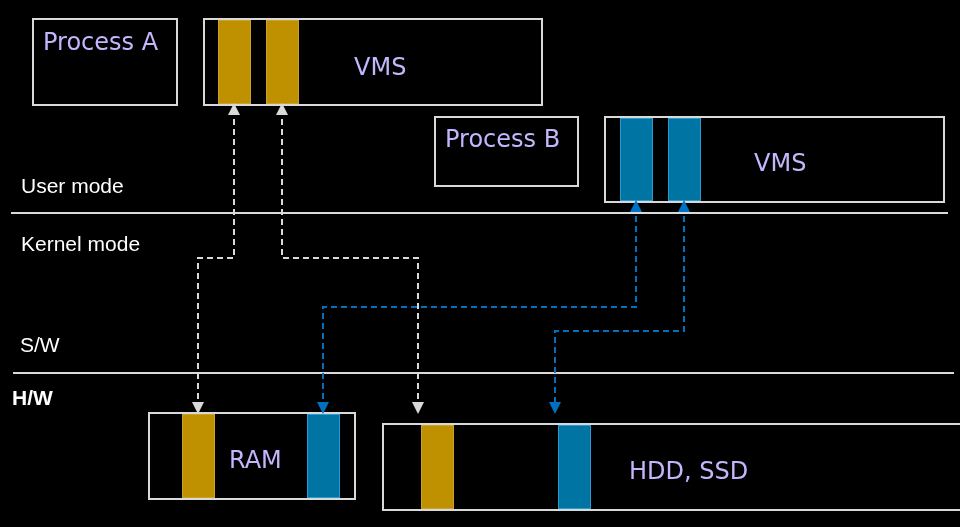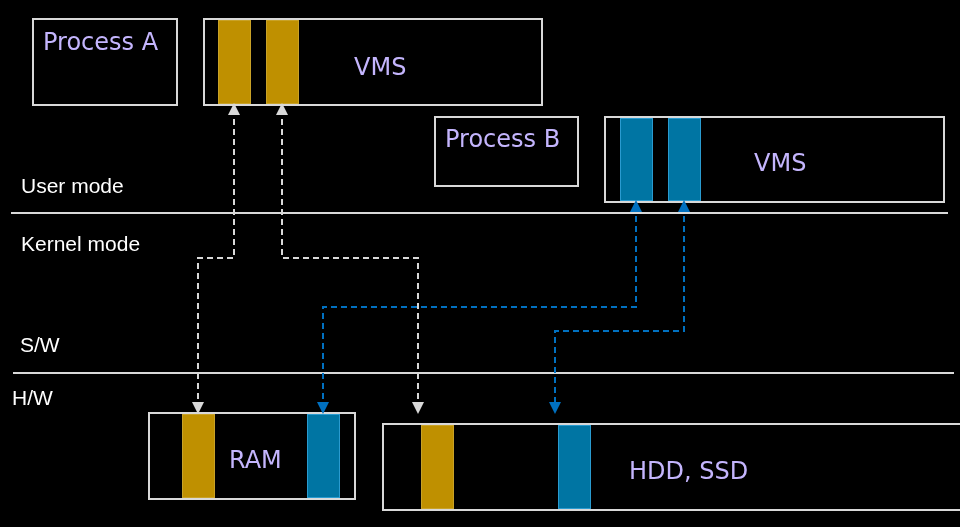--- a/index.html
+++ b/index.html
@@ -34,21 +34,21 @@
   <div class="blk blue" style="left:62px;top:0;width:33px;height:83px;"></div>
   <span class="lbl" style="left:148px;top:31px;">VMS</span>
 </div>
 
 <span class="zone" style="left:21px;top:174px;">User mode</span>
 <div class="divider" style="left:11px;top:212px;width:937px;"></div>
 <span class="zone" style="left:21px;top:232px;">Kernel mode</span>
 
 <span class="zone" style="left:12px;top:333px;margin-left:8px;">S/W</span>
 <div class="divider" style="left:13px;top:372px;width:941px;"></div>
-<span class="zone" style="left:12px;top:386px;">H/W</span>
+<span class="zone" style="left:12px;top:386px;font-weight:bold;">H/W</span>
 
 <div class="box" style="left:148px;top:412px;width:208px;height:88px;text-align:right;">
   <div class="blk gold" style="left:32px;top:0;width:33px;height:84px;"></div>
   <span class="lbl" style="left:79px;top:32px;">RAM</span>
   <div class="blk blue" style="left:157px;top:0;width:33px;height:84px;"></div>
 </div>
 
 <div class="box" style="left:382px;top:412px;width:696px;height:88px;margin-top:11px;">
   <div class="blk gold" style="left:37px;top:0;width:33px;height:84px;"></div>
   <div class="blk blue" style="left:174px;top:0;width:33px;height:84px;"></div>

